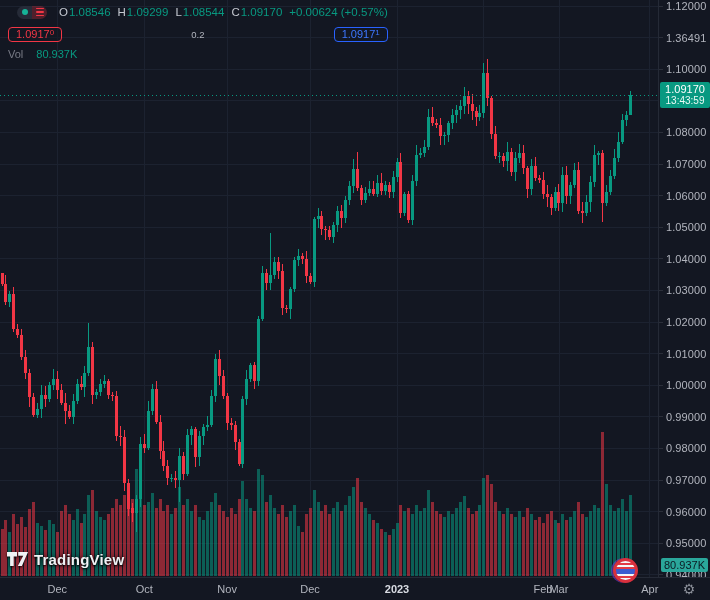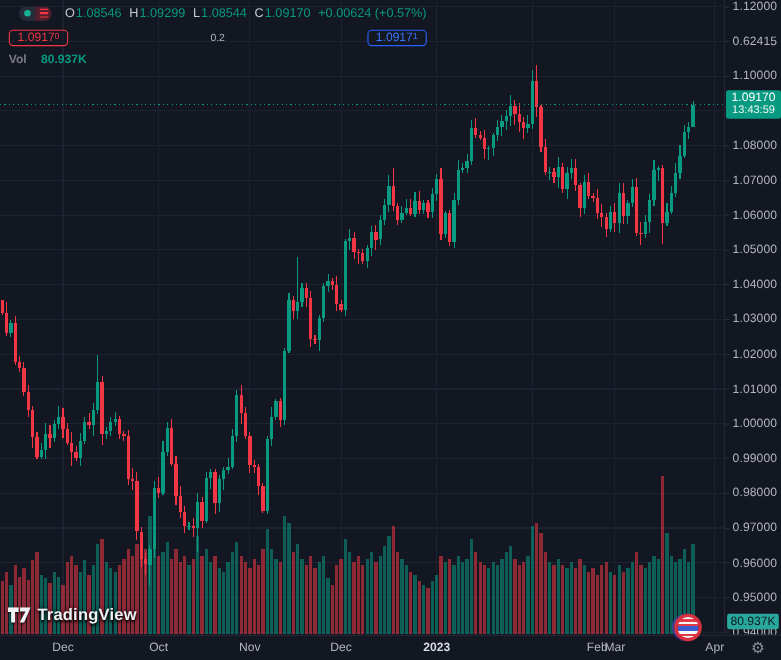--- a/index.html
+++ b/index.html
@@ -63,21 +63,21 @@
   .ohlc .chg{color:#089981;margin-left:7px;}
   .legend-row2{display:flex;align-items:center;margin-top:7px;height:15px;justify-content:space-between;}
   .quote-box{
     border-radius:4px;padding:0 7px;font-size:11px;line-height:13px;height:13px;
     display:flex;align-items:flex-start;background:rgba(19,23,34,.55);cursor:pointer;
   }
   .quote-box sup{font-size:8px;line-height:9px;}
   .quote-box.bid{border:1px solid #f23645;color:#f23645;}
   .quote-box.ask{border:1px solid #2962ff;color:#3d77ff;}
   .spread{font-size:9.5px;color:#b2b5be;margin:0 6px;}
-  .legend-row3{display:flex;align-items:center;margin-top:6px;font-size:11px;font-weight:bold;}
+  .legend-row3{display:flex;align-items:center;margin-top:6px;font-size:11px;}
   .vol-lab{color:#787b86;}
   .vol-val{color:#089981;margin-left:13px;}
   
   .watermark{
     position:absolute;left:370px;top:23px;transform:translateX(-50%);
     font-size:13.5px;font-weight:700;color:#d4d7dc;z-index:4;white-space:nowrap;
   }
   
   .tv-logo{
     position:absolute;left:7px;top:551px;display:flex;align-items:center;gap:6px;
@@ -989,21 +989,21 @@
 
   <div class="price-axis" id="price-axis">
     <div class="price-badge" id="price-badge" style="top: 82.428px; background: rgb(8, 153, 129);">
       <div class="p">1.09170</div>
       <div class="cd">13:43:59</div>
     </div>
     <div class="vol-badge" style="background: rgb(42, 167, 155); color: rgb(12, 27, 36);">80.937K</div>
   <div class="price-tick-dash" style="top: 5.5px;"></div>
       <div class="price-tick" style="top: 0px;">1.12000</div>
       <div class="price-tick-dash" style="top: 37.1px;"></div>
-      <div class="price-tick" style="top: 31.6px;">0.62415</div>
+      <div class="price-tick" style="top: 31.6px;">1.36491</div>
       <div class="price-tick-dash" style="top: 68.7px;"></div>
       <div class="price-tick" style="top: 63.2px;">1.10000</div>
       <div class="price-tick-dash" style="top: 131.9px;"></div>
       <div class="price-tick" style="top: 126.4px;">1.08000</div>
       <div class="price-tick-dash" style="top: 163.5px;"></div>
       <div class="price-tick" style="top: 158px;">1.07000</div>
       <div class="price-tick-dash" style="top: 195.1px;"></div>
       <div class="price-tick" style="top: 189.6px;">1.06000</div>
       <div class="price-tick-dash" style="top: 226.7px;"></div>
       <div class="price-tick" style="top: 221.2px;">1.05000</div>

